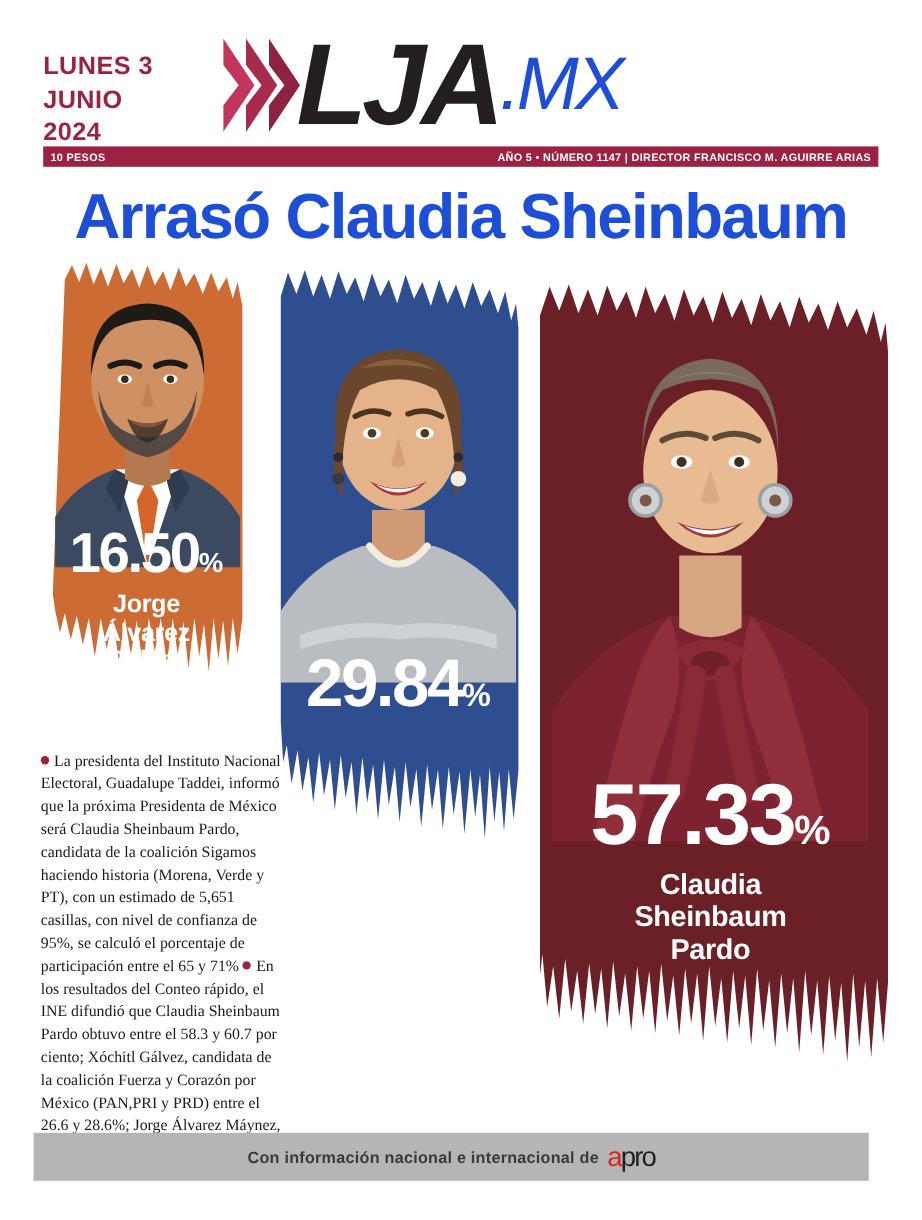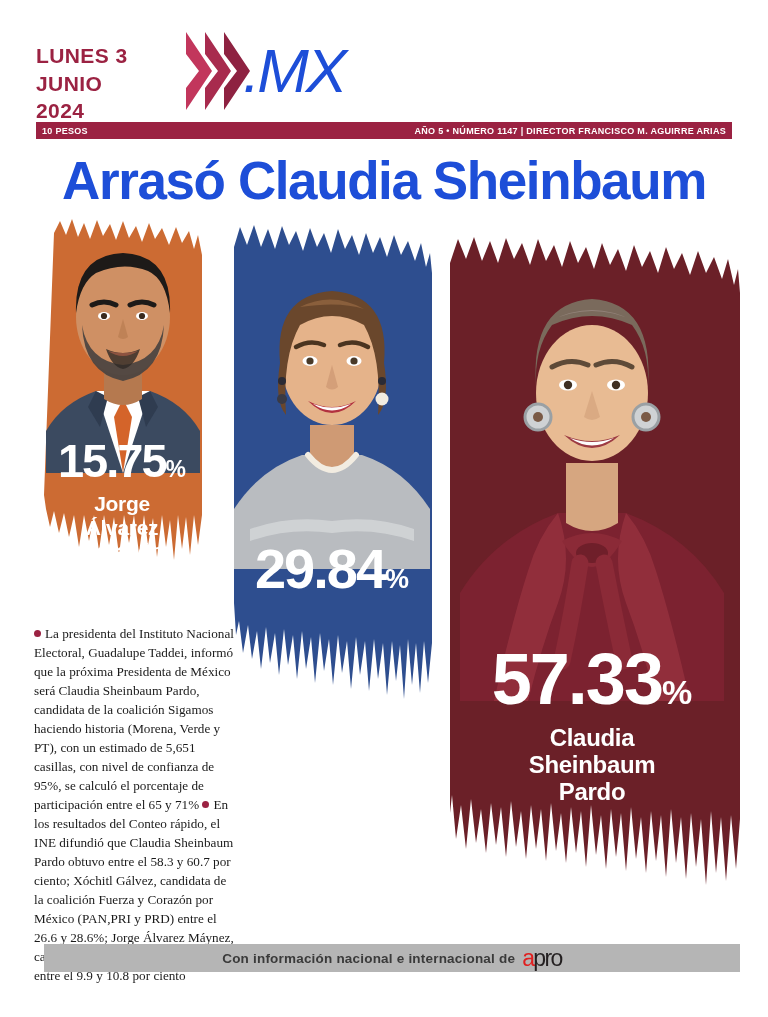--- a/index.html
+++ b/index.html
@@ -106,22 +106,22 @@
     color:#1a1a1a; text-align:left;
   }
   .bullet {
     display:inline-block; width:7px; height:7px; border-radius:50%;
     background:#9B2242; margin-right:4px; vertical-align:middle;
     position:relative; top:-1px;
   }
 
   
   .footer {
-    position:absolute; left:44px; top:944px;
-    width:696px; height:28px;
+    position:absolute; left:28px; top:944px;
+    width:696px; height:40px;
     background:#b5b5b5;
     display:flex; align-items:center; justify-content:center;
   }
   .footer-text {
     color:#3a3a3a; font-weight:bold; font-size:13.5px;
     letter-spacing:0.2px;
   }
   .apro { margin-left:7px; font-weight:normal; font-size:23px; letter-spacing:-1.6px; }
   .apro-a { color:#e02020; }
   .apro-pro { color:#231f20; }
@@ -144,20 +144,21 @@
         <svg class="chev" viewBox="0 0 26 78">
           <polygon points="0,0 26,39 0,78 0,56 13,39 0,22" fill="#C2365C"></polygon>
         </svg>
         <svg class="chev" viewBox="0 0 26 78">
           <polygon points="0,0 26,39 0,78 0,56 13,39 0,22" fill="#A82B4E"></polygon>
         </svg>
         <svg class="chev" viewBox="0 0 26 78">
           <polygon points="0,0 26,39 0,78 0,56 13,39 0,22" fill="#8E2241"></polygon>
         </svg>
       </div>
+      <span class="logo-text">LJA</span>
       <span class="logo-mx">.MX</span>
     </div>
 
     <div class="infobar">
       <span>10 PESOS</span>
       <span>AÑO 5 • NÚMERO 1147 | DIRECTOR FRANCISCO M. AGUIRRE ARIAS</span>
     </div>
   </div>
 
   <div class="headline">Arrasó Claudia Sheinbaum</div>
@@ -214,26 +215,26 @@
           <circle cx="104" cy="95" r="3.1" fill="#3a2a1e"></circle>
 
           <path d="M85,98 L80,116 Q85,120 90,116 Z" fill="#b97e52" opacity="0.75"></path>
 
           <path d="M70,130 Q85,140 100,130 Q85,134 70,130 Z" fill="#8d5340"></path>
         </g>
       </svg>
 
       <div class="pct-band">
         <div>
-          <span class="pct">15.75</span><span class="pct-sym">%</span>
+          <span class="pct">16.50</span><span class="pct-sym">%</span>
         </div>
         <div class="cand-name">
           <div>Jorge</div>
           <div>Álvarez</div>
-          <div>Corazón</div>
+          <div>Gálvez</div>
         </div>
       </div>
     </div>
 
     <div class="cand" id="cand-galvez">
       <svg class="brush" viewBox="0 0 228 500" preserveAspectRatio="none">
         <defs>
             <clipPath id="clipG">
               <rect x="0" y="0" width="228" height="500"></rect>
             </clipPath>

